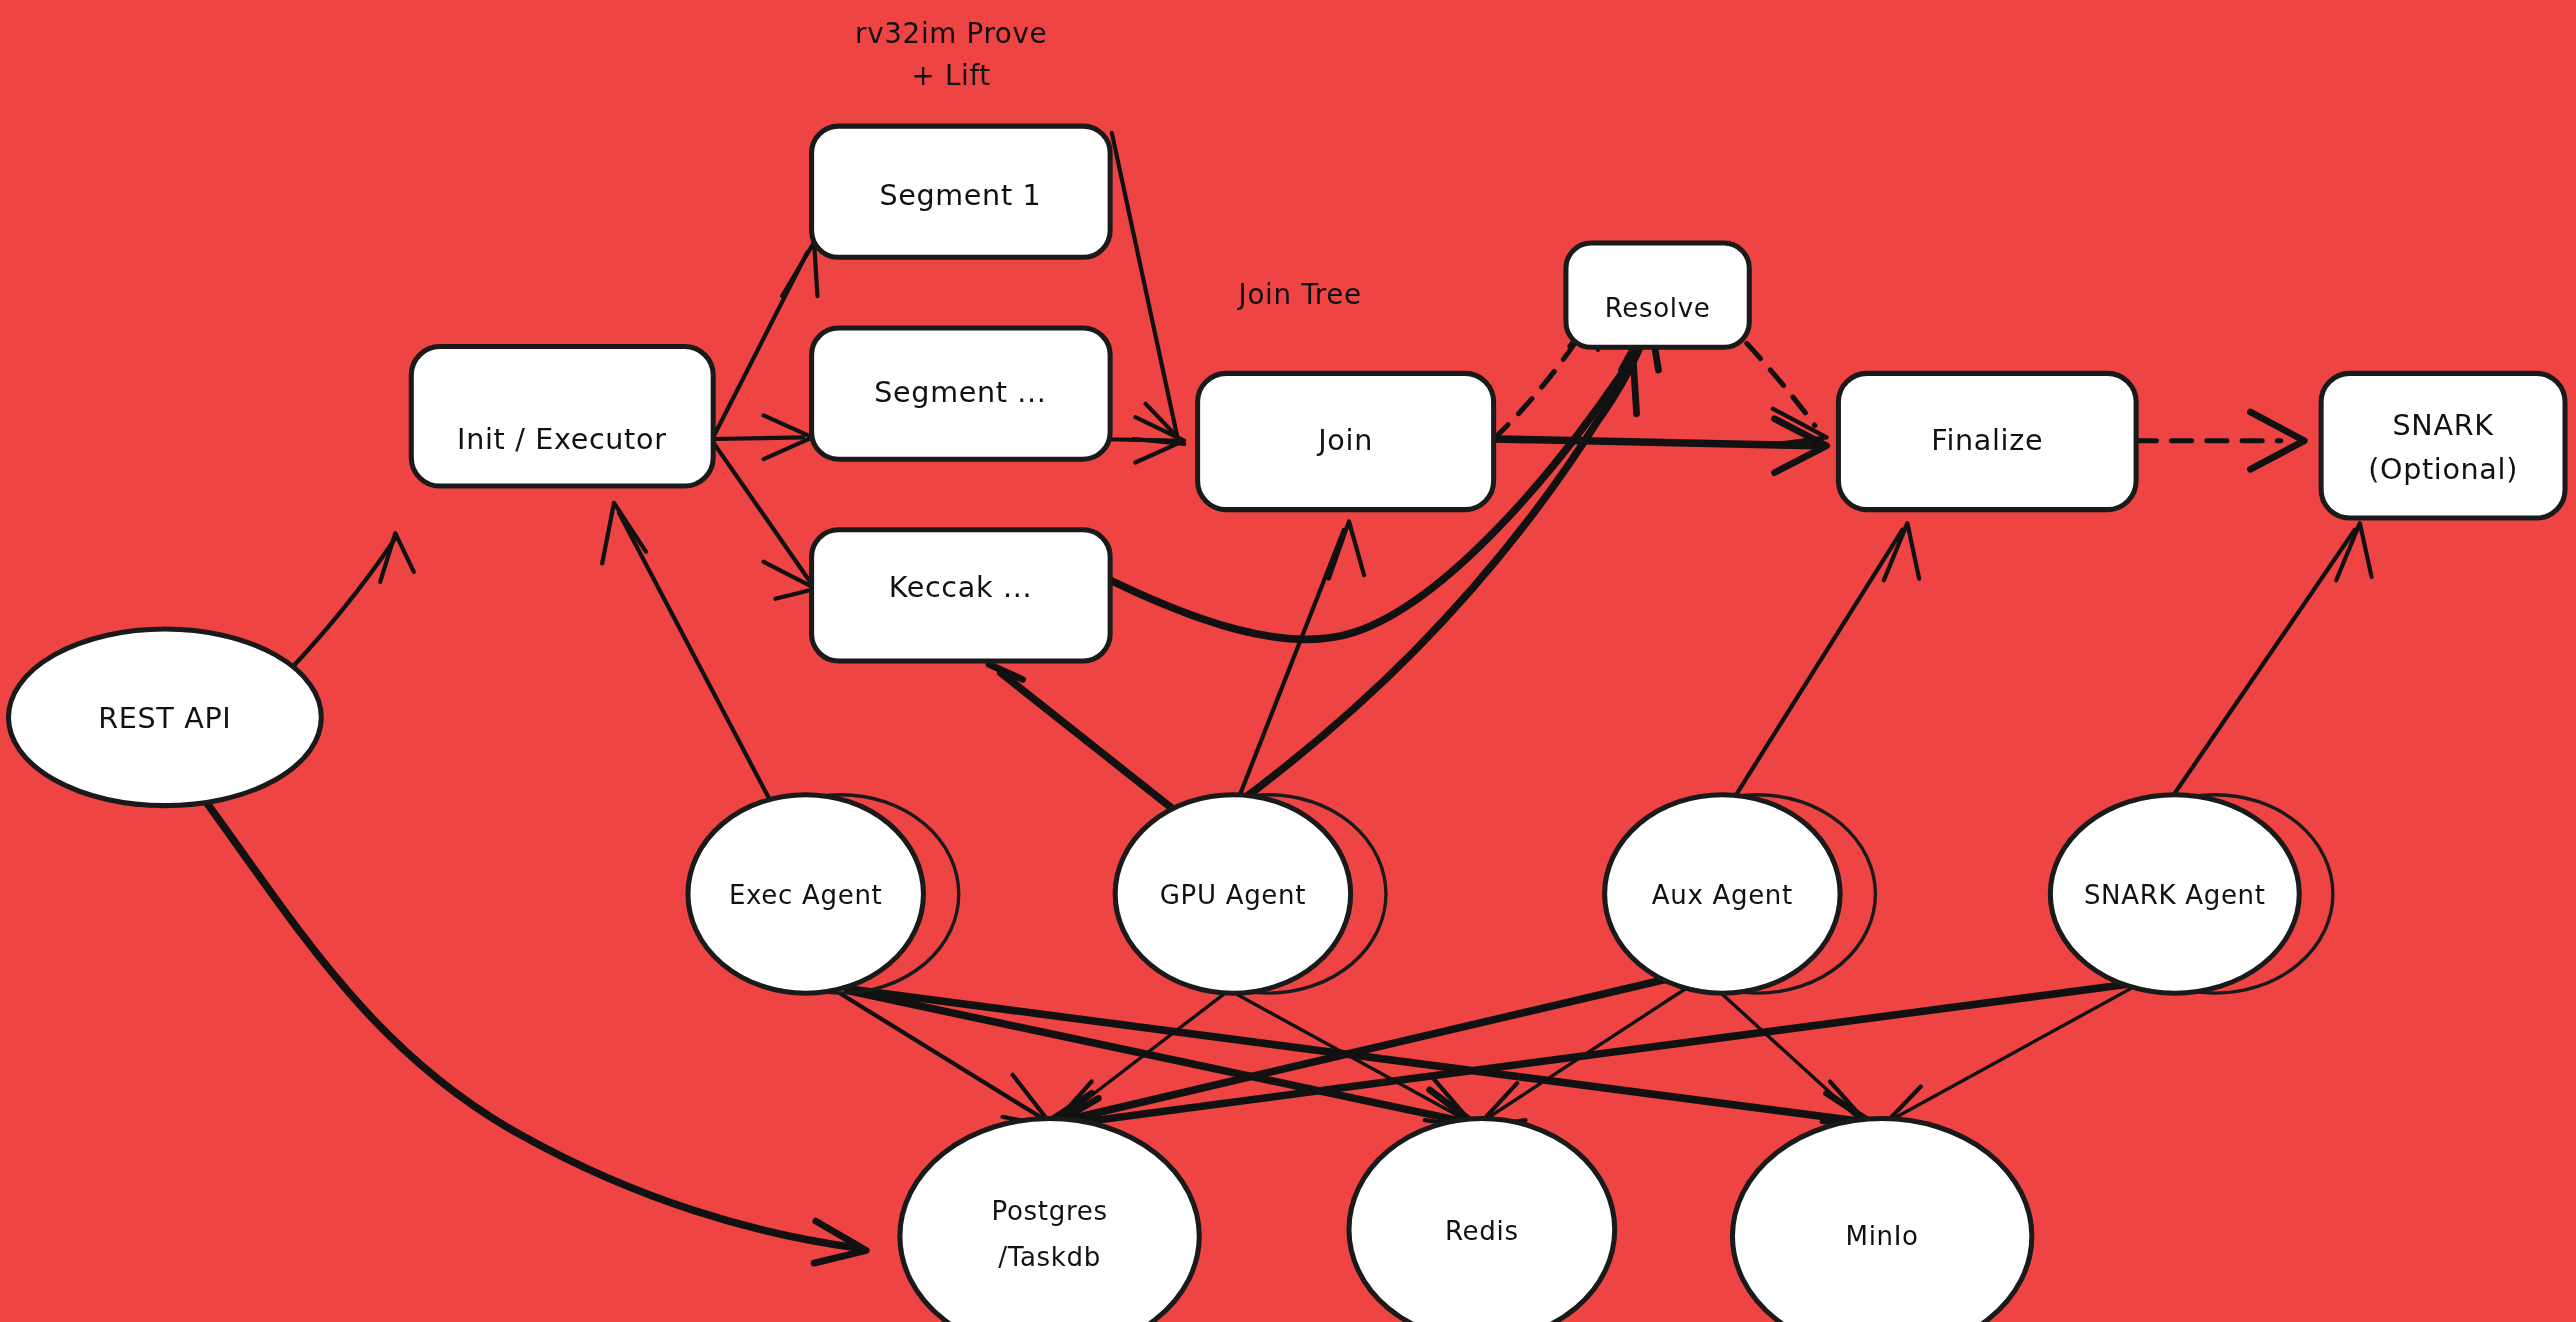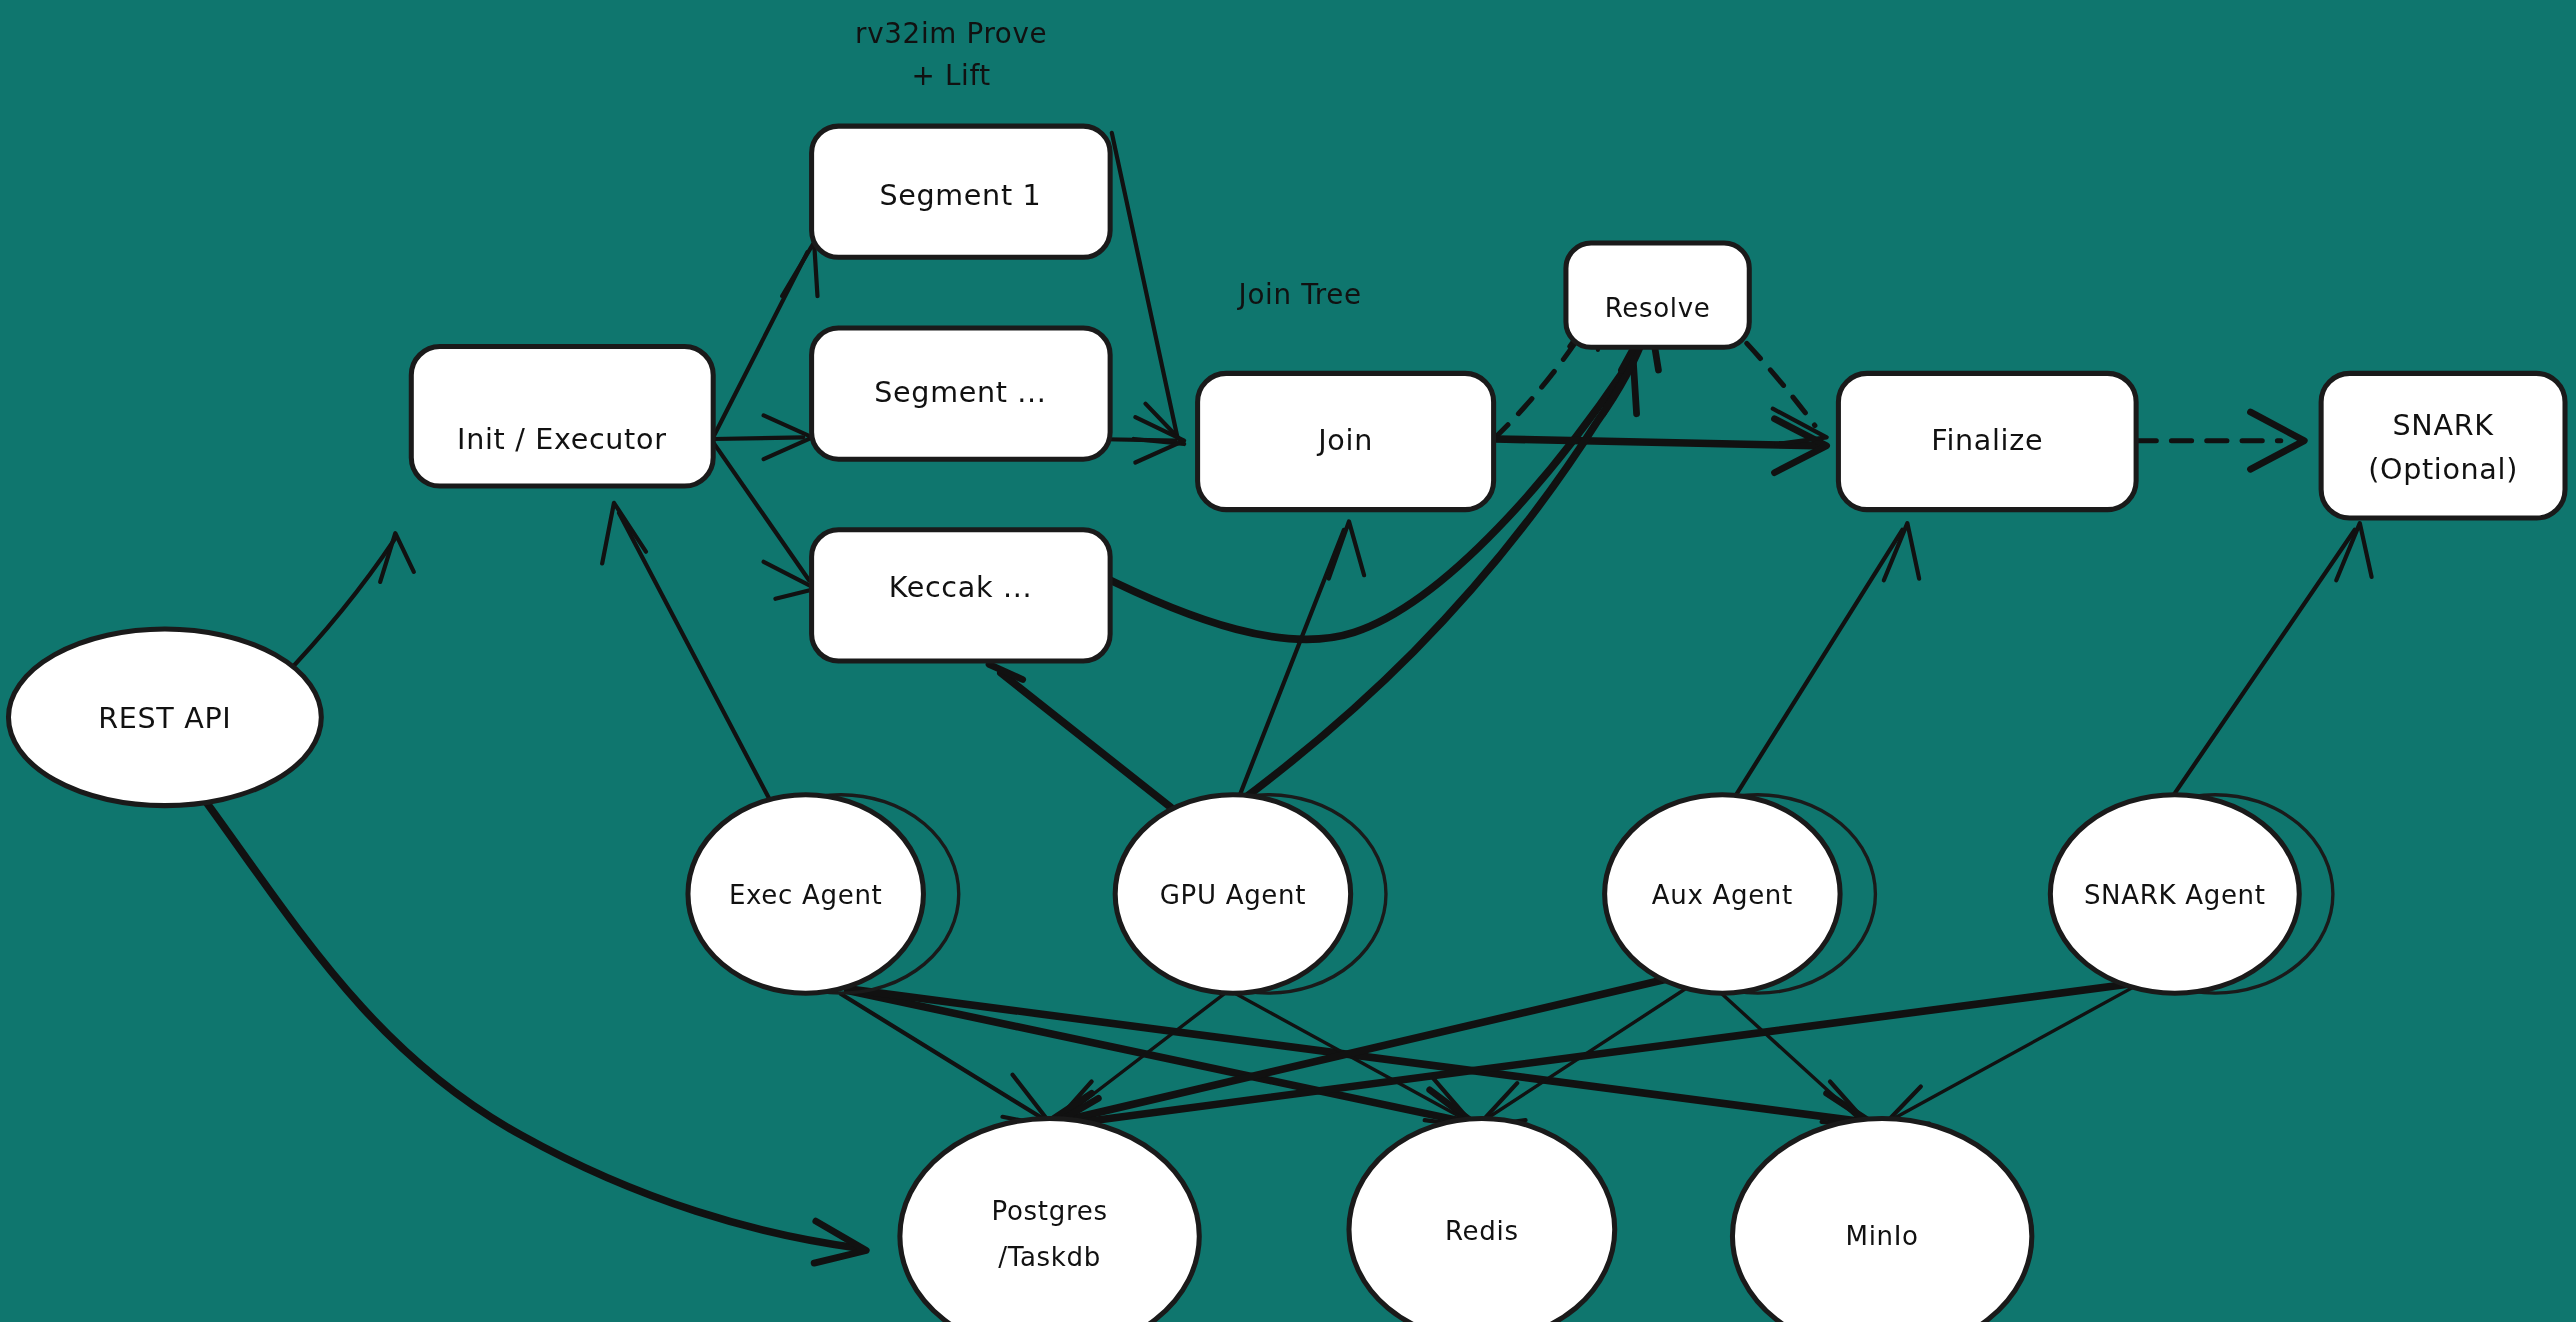--- a/index.html
+++ b/index.html
@@ -11,21 +11,21 @@
   body {
     width: 2576px;
     height: 1322px;
     overflow: hidden;
     font-family: "DejaVu Sans", sans-serif;
   }
   #diagram-root {
     position: relative;
     width: 2576px;
     height: 1322px;
-    background: #0f766e;
+    background: #ef4444;
   }
   svg#diagram-canvas {
     position: absolute;
     top: 0;
     left: 0;
     width: 2576px;
     height: 1322px;
   }
   .node-shape {
     fill: #ffffff;

